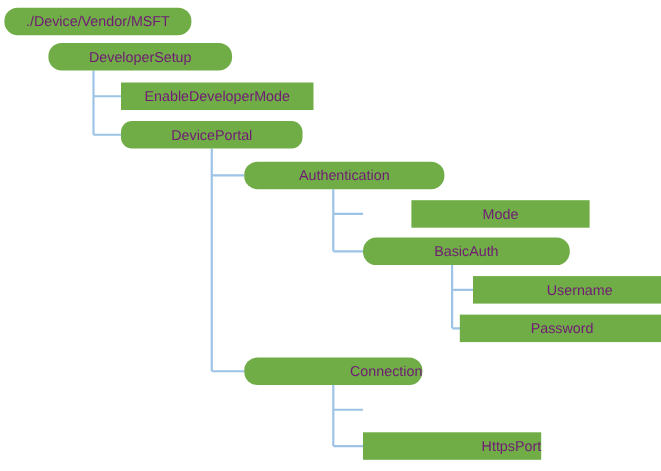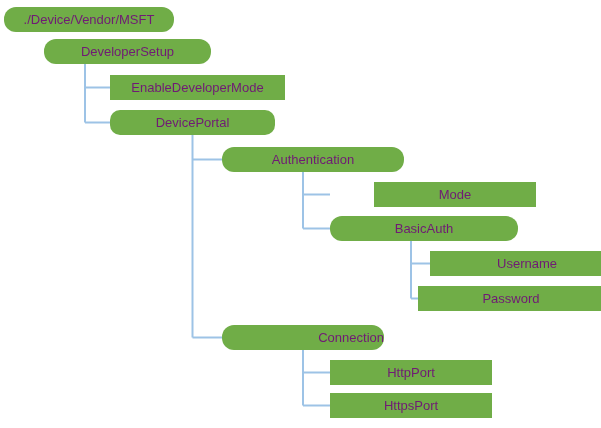--- a/index.html
+++ b/index.html
@@ -69,17 +69,16 @@
   <div class="node rect" style="left:330px; top:182px; width:162px;margin-left:44px;">Mode</div>
 
   <div class="node rounded" style="left:330px; top:216px; width:188px;">BasicAuth</div>
 
   <div class="node rect" style="left:430px; top:251px; width:194px;">Username</div>
 
   <div class="node rect" style="left:418px; top:286px; width:186px;">Password</div>
 
   <div class="node rounded" style="left:222px; top:325px; width:162px;text-align:right;">Connection</div>
 
-  <div class="node rect" style="left:330px; top:360px; width:162px;">HttpPort</div>
 
-  <div class="node rect" style="left:330px; top:393px; width:162px;">HttpsPort</div>
+  <div class="node rect" style="left:330px; top:393px; width:162px;text-align:right;">HttpsPort</div>
 
 </div>
 
 </body></html>

